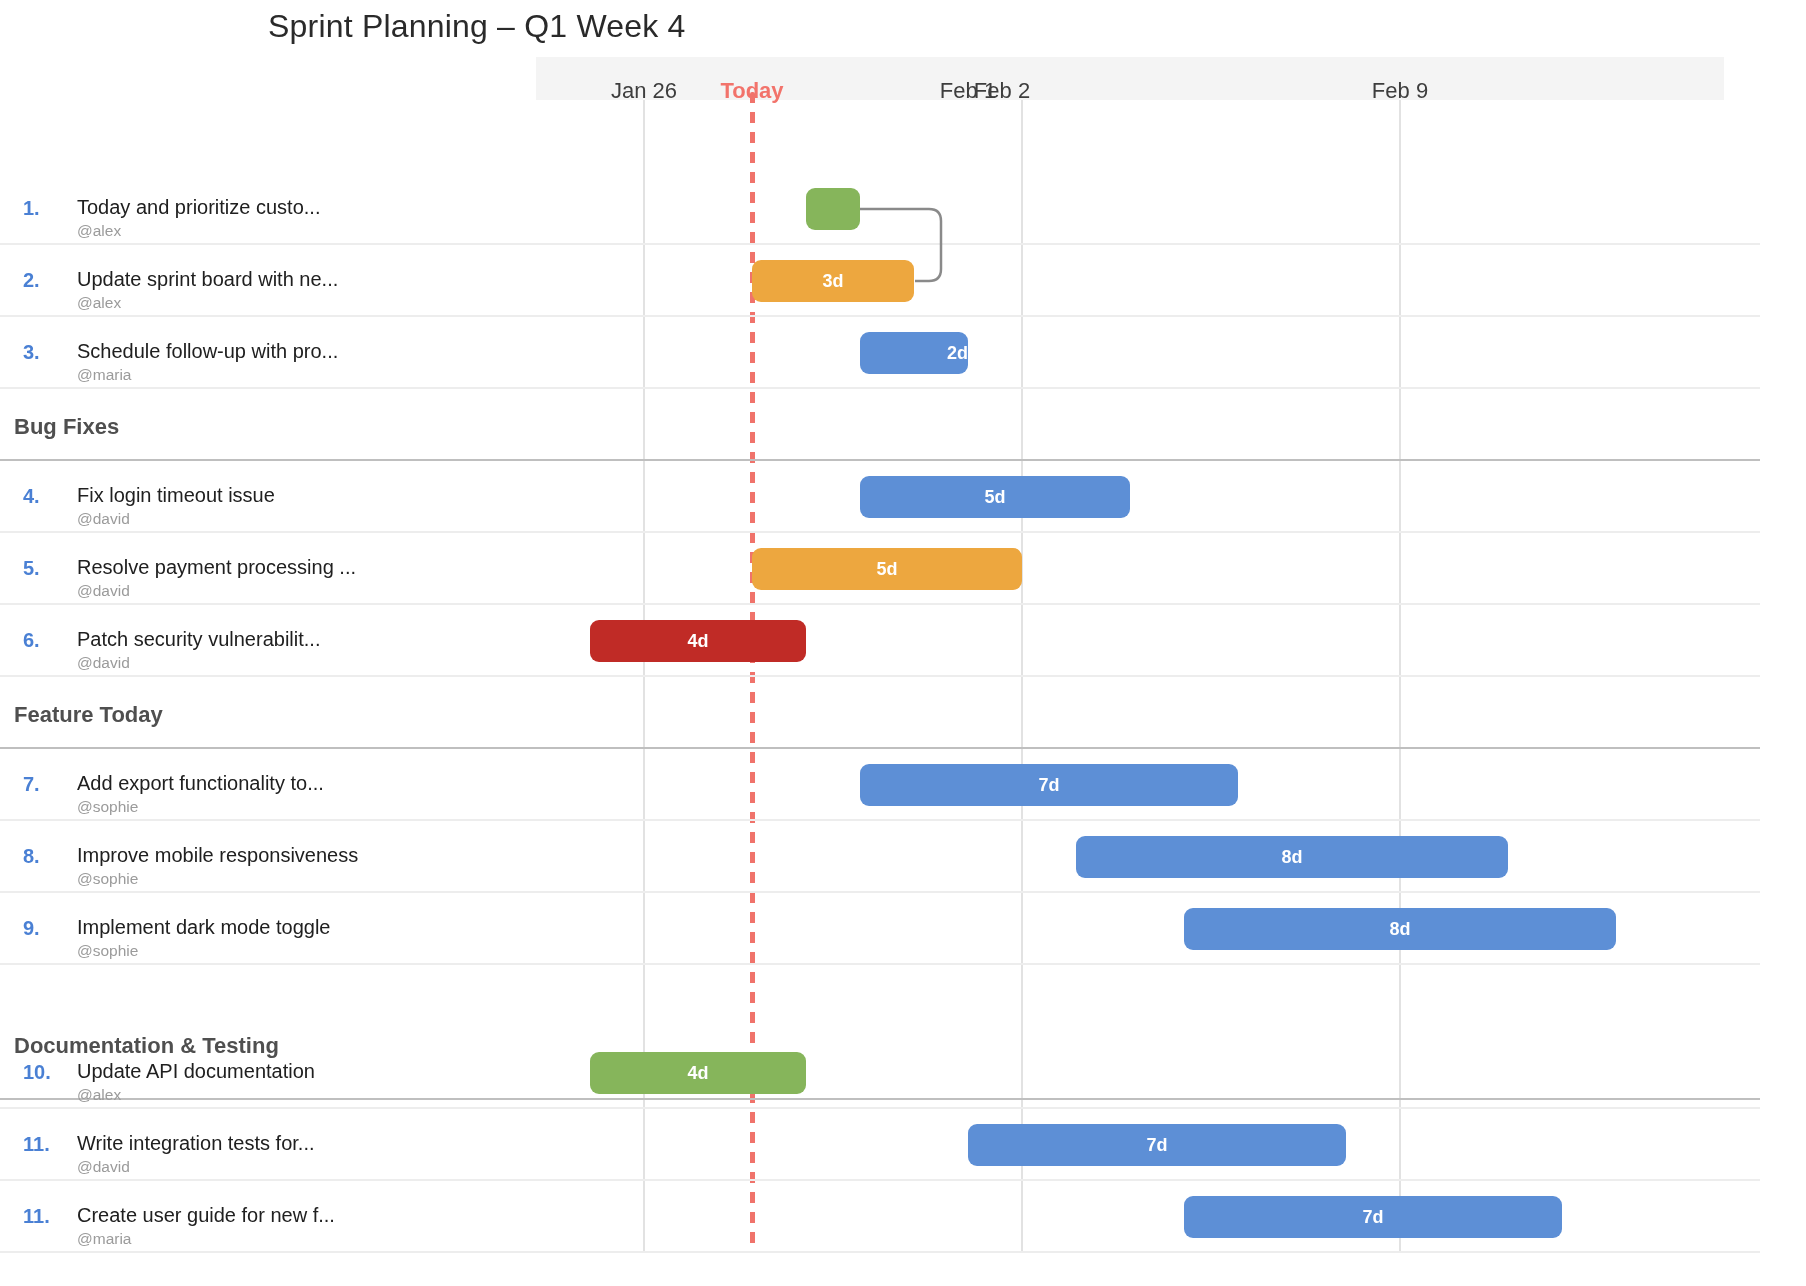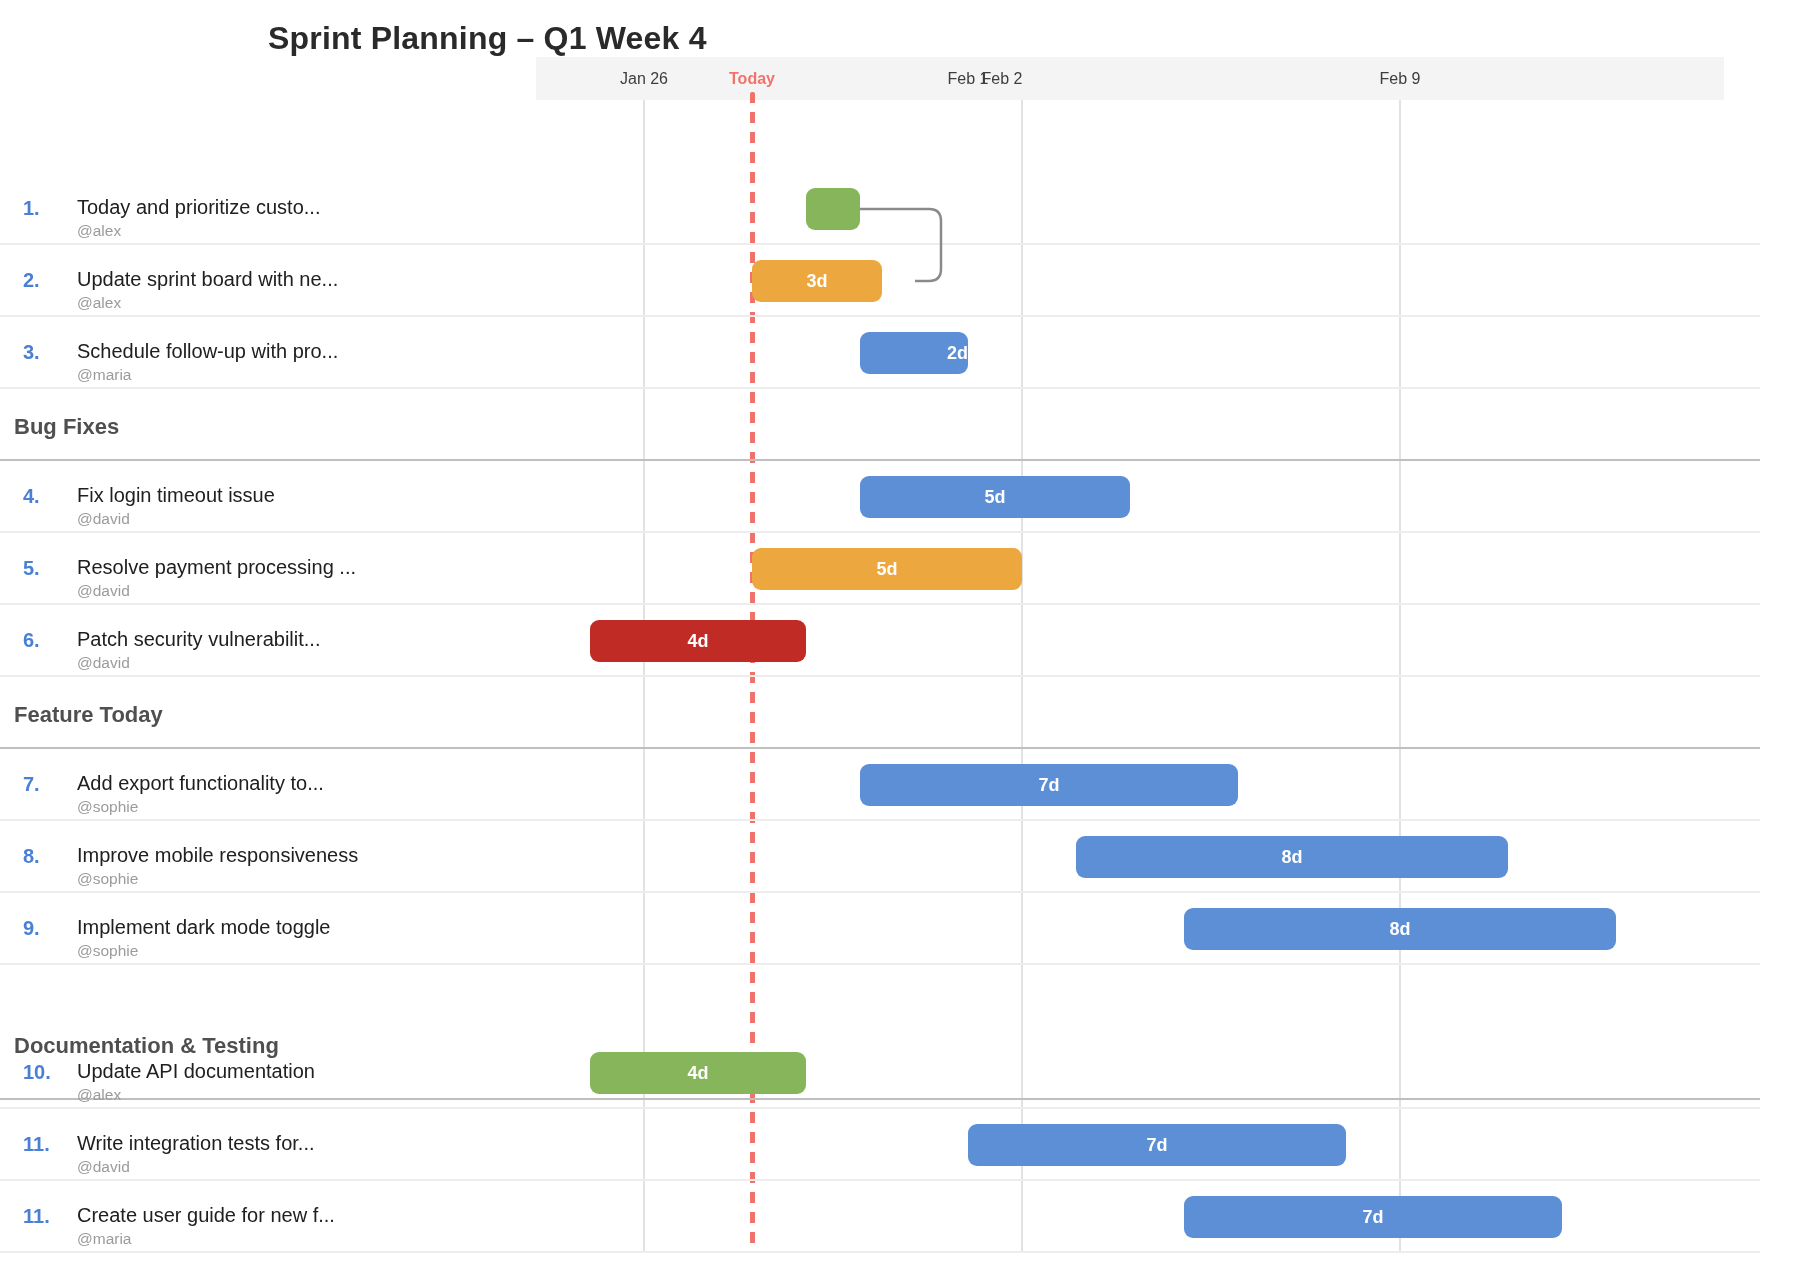--- a/index.html
+++ b/index.html
@@ -1,23 +1,23 @@
 <!DOCTYPE html>
 <html><head>
 <meta charset="utf-8">
 <style>
   html,body{margin:0;padding:0;background:#ffffff;}
   body{width:1806px;height:1286px;}
   #canvas{position:relative;width:1806px;height:1286px;background:#fff;
           font-family:"Liberation Sans",sans-serif;overflow:hidden;}
-  .chart-title{position:absolute;left:268px;top:8px;font-size:32px;font-weight:700;
-               color:#2a2a2a;white-space:nowrap;letter-spacing:.2px;margin-top:12px;}
+  .chart-title{position:absolute;left:268px;top:8px;font-size:32px;font-weight:400;
+               color:#2a2a2a;white-space:nowrap;letter-spacing:.2px;}
   .band{position:absolute;background:#f4f4f4;}
-  .band-label{position:absolute;transform:translate(-50%,-50%);font-size:16px;
-              color:#3d3d3d;white-space:nowrap;}
+  .band-label{position:absolute;transform:translate(-50%,-50%);font-size:22px;
+              color:#3d3d3d;white-space:nowrap;margin-top:12px;}
   .band-label.today{color:#f2736b;font-weight:700;}
   .gridline{position:absolute;width:2px;background:#e2e2e2;}
   .today-line{position:absolute;width:4.5px;border-radius:2px;
               background:repeating-linear-gradient(180deg,#f0736b 0 11px,rgba(0,0,0,0) 11px 20px);}
   .row{position:absolute;left:0;box-sizing:border-box;border-bottom:2px solid #ededed;}
   .row.section{border-bottom:2px solid #bfbfbf;}
   .section-label{position:absolute;left:14px;top:25px;font-size:22px;font-weight:700;
                  color:#4f4f4f;white-space:nowrap;}
   .task-number{position:absolute;left:23px;top:24px;font-size:20px;font-weight:700;color:#4a80d4;}
   .task-name{position:absolute;left:77px;top:23px;font-size:20px;color:#202020;white-space:nowrap;}
@@ -46,21 +46,21 @@
       <div class="task-number">1.</div>
       <div class="task-name">Today and prioritize custo...</div>
       <div class="task-assignee">@alex</div>
     </div>
     <div class="bar" style="left: 806px; top: 188px; width: 54px; height: 42px; background: rgb(134, 181, 91);"></div>
     <div class="row" style="top: 245px; width: 1760px; height: 72px;">
       <div class="task-number">2.</div>
       <div class="task-name">Update sprint board with ne...</div>
       <div class="task-assignee">@alex</div>
     </div>
-    <div class="bar" style="left: 752px; top: 260px; width: 130px; height: 42px; background: rgb(237, 167, 63);">
+    <div class="bar" style="left: 752px; top: 260px; width: 162px; height: 42px; background: rgb(237, 167, 63);">
       <span>3d</span>
     </div>
     <div class="row" style="top: 317px; width: 1760px; height: 72px;">
       <div class="task-number">3.</div>
       <div class="task-name">Schedule follow-up with pro...</div>
       <div class="task-assignee">@maria</div>
     </div>
     <div class="bar" style="left: 860px; top: 332px; width: 108px; height: 42px; background: rgb(93, 143, 214); justify-content: flex-end;">
       <span>2d</span>
     </div>

